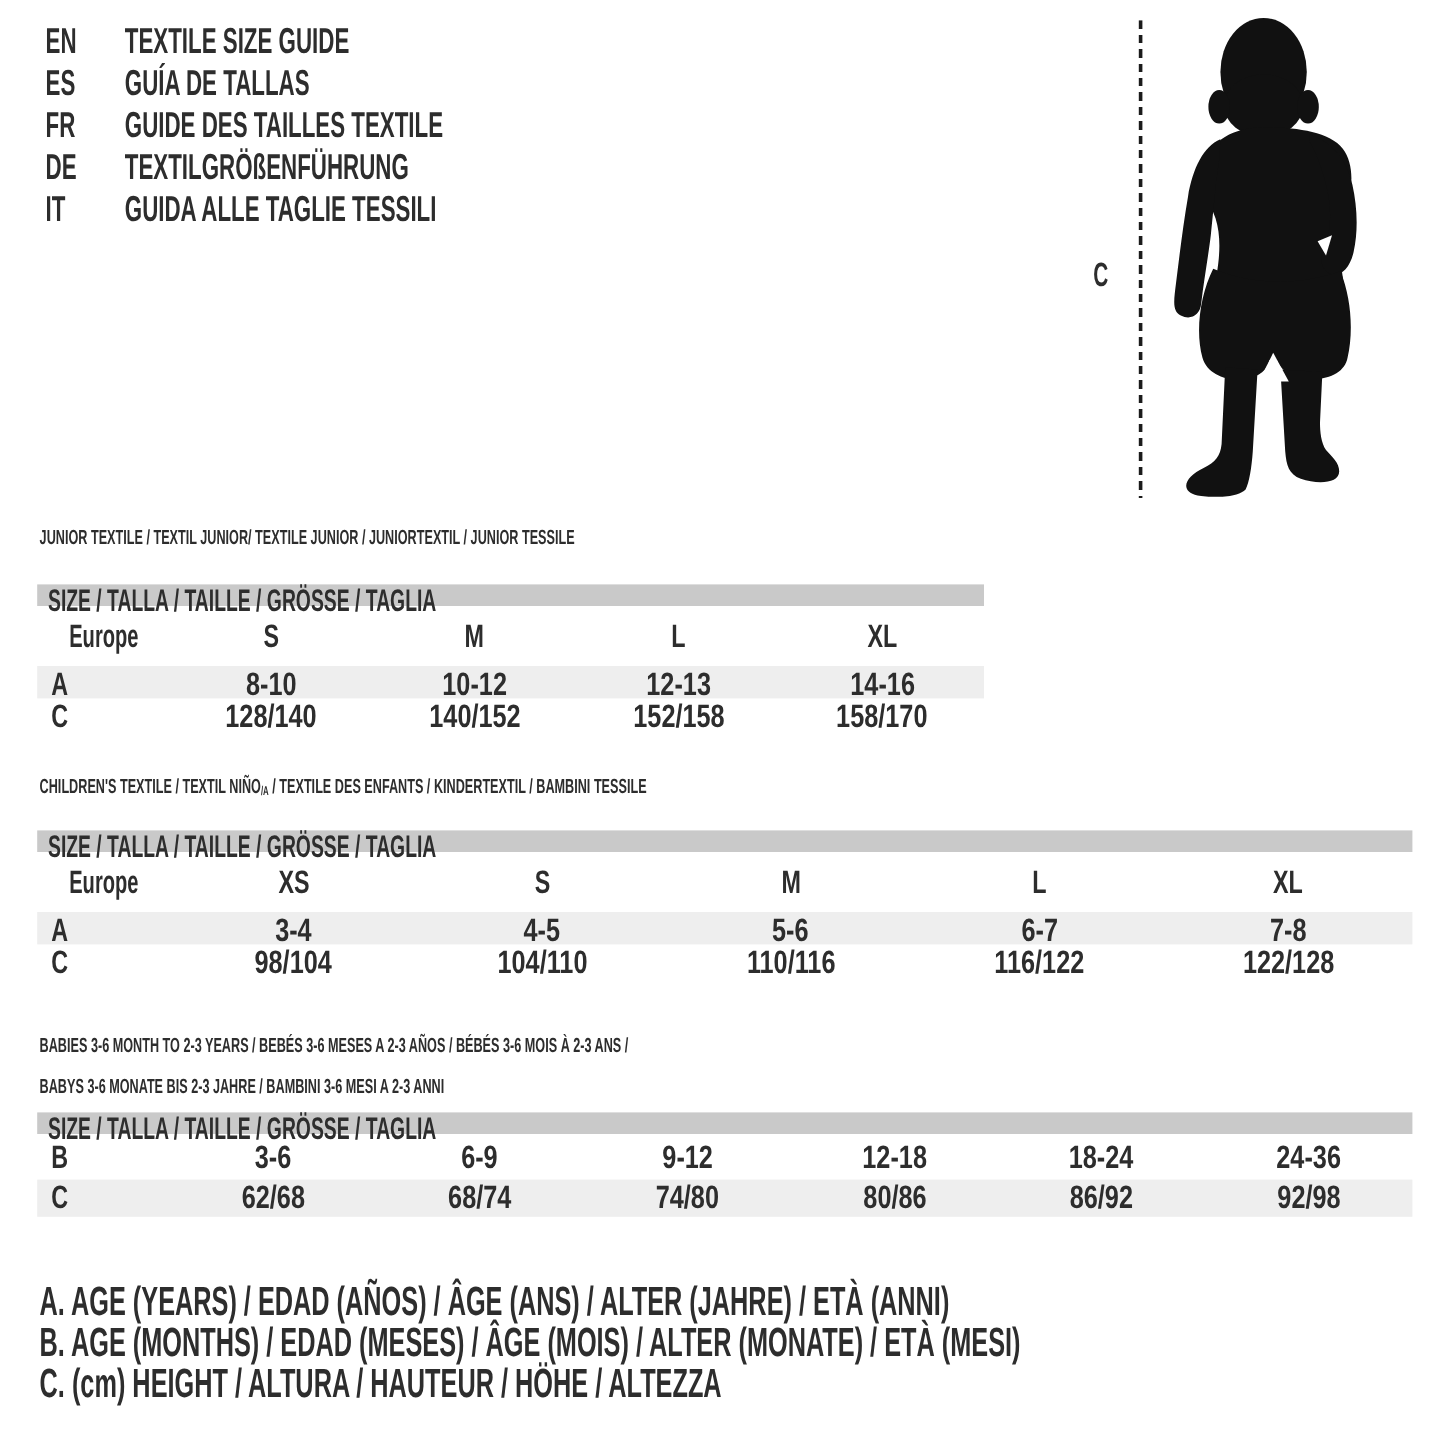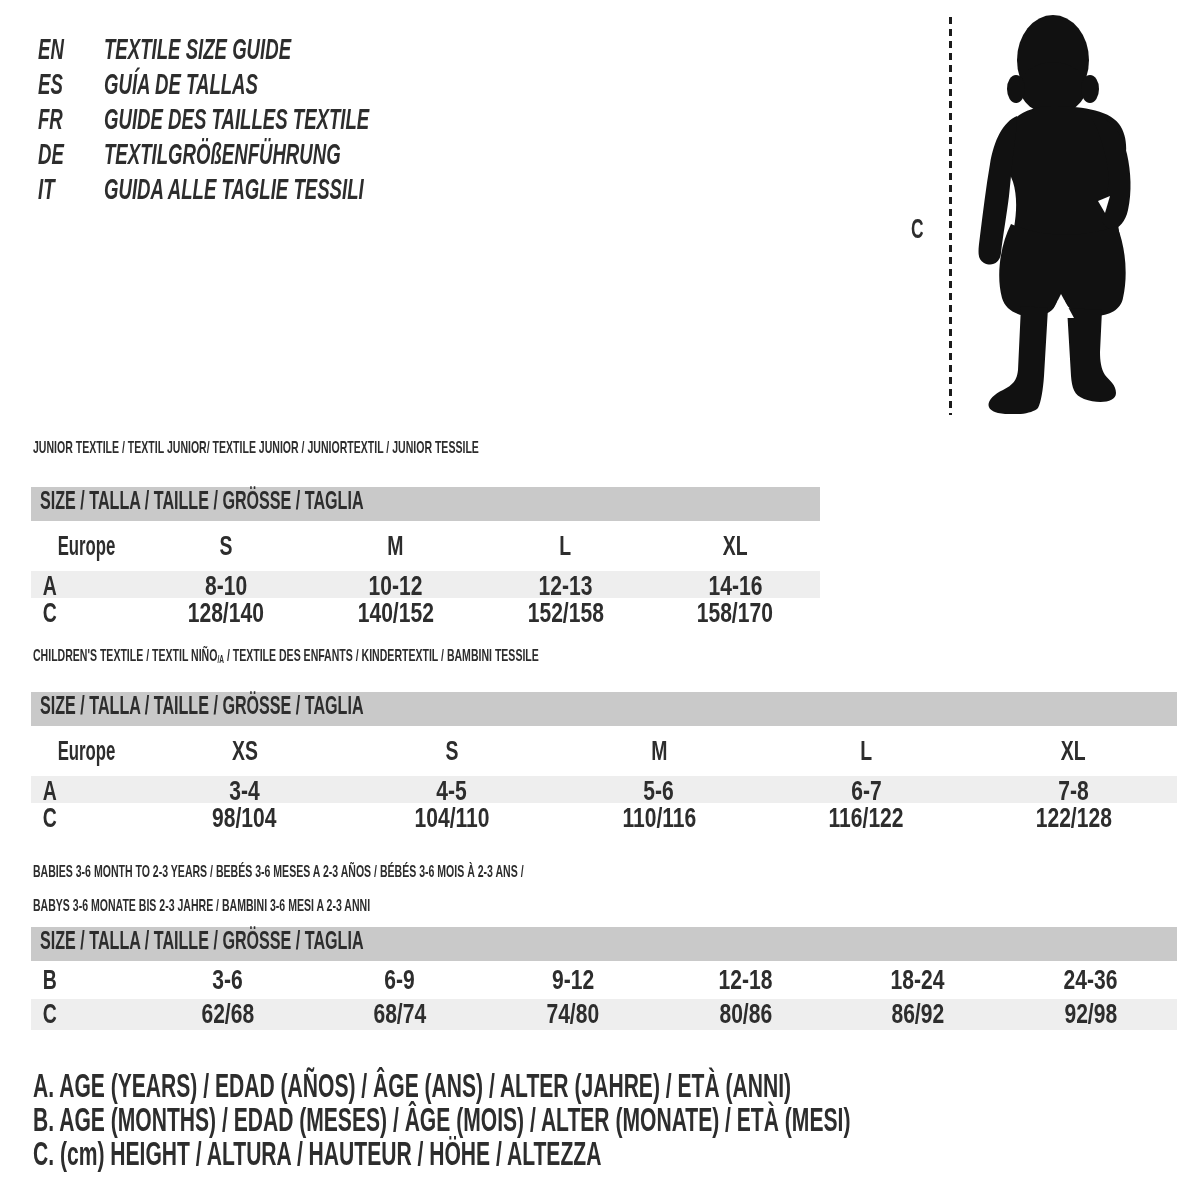--- a/index.html
+++ b/index.html
@@ -9,36 +9,36 @@
     -webkit-font-smoothing:antialiased;
   }
   .abs{position:absolute;}
   
   .cx{display:inline-block;transform:scaleX(.62);transform-origin:0 50%;white-space:nowrap;}
   .cell .cx{transform-origin:50% 50%;}
   .cxn{transform:scaleX(.78);}         
   .cxl{transform:scaleX(.72);}         
 
   
-  .langs{top:31px;left:38px;font-style:italic;}
+  .langs{top:17px;left:38px;}
   .lang-row{display:grid;grid-template-columns:66px auto;height:35px;align-items:center;font-size:30px;}
 
   
   .dash-line{left:949px;top:17px;width:3px;height:398px;
     background:repeating-linear-gradient(to bottom,#1b1b1b 0 7px,transparent 7px 12px);}
   .c-label{left:911px;top:213px;font-size:28px;}
   .toddler{left:963px;top:12px;width:178px;height:402px;}
 
   
   .sec-title{font-size:17px;line-height:30px;}
   .sub{font-size:.62em;vertical-align:-.18em;letter-spacing:0;}
 
   
   .tbl{position:absolute;}
-  .szbar{background:#c9c9c9;height:34px;line-height:26px;padding-left:9px;font-size:26px;}
+  .szbar{background:#c9c9c9;height:18px;line-height:26px;padding-left:9px;font-size:26px;}
   .trow{display:grid;align-items:center;}
   .t-junior .trow{grid-template-columns:110px repeat(4,1fr);}
   .t-children .trow{grid-template-columns:110px repeat(5,1fr);}
   .t-babies .trow{grid-template-columns:110px repeat(6,1fr);}
   .cell{text-align:center;}
   .cell.first{text-align:left;padding-left:9px;}
   .r-sizes{height:50px;font-size:27px;}
   .r-a{height:27px;font-size:27px;background:#eeeeee;}
   .r-c{height:31px;font-size:27px;}
   .r-b{height:38px;font-size:27px;}

